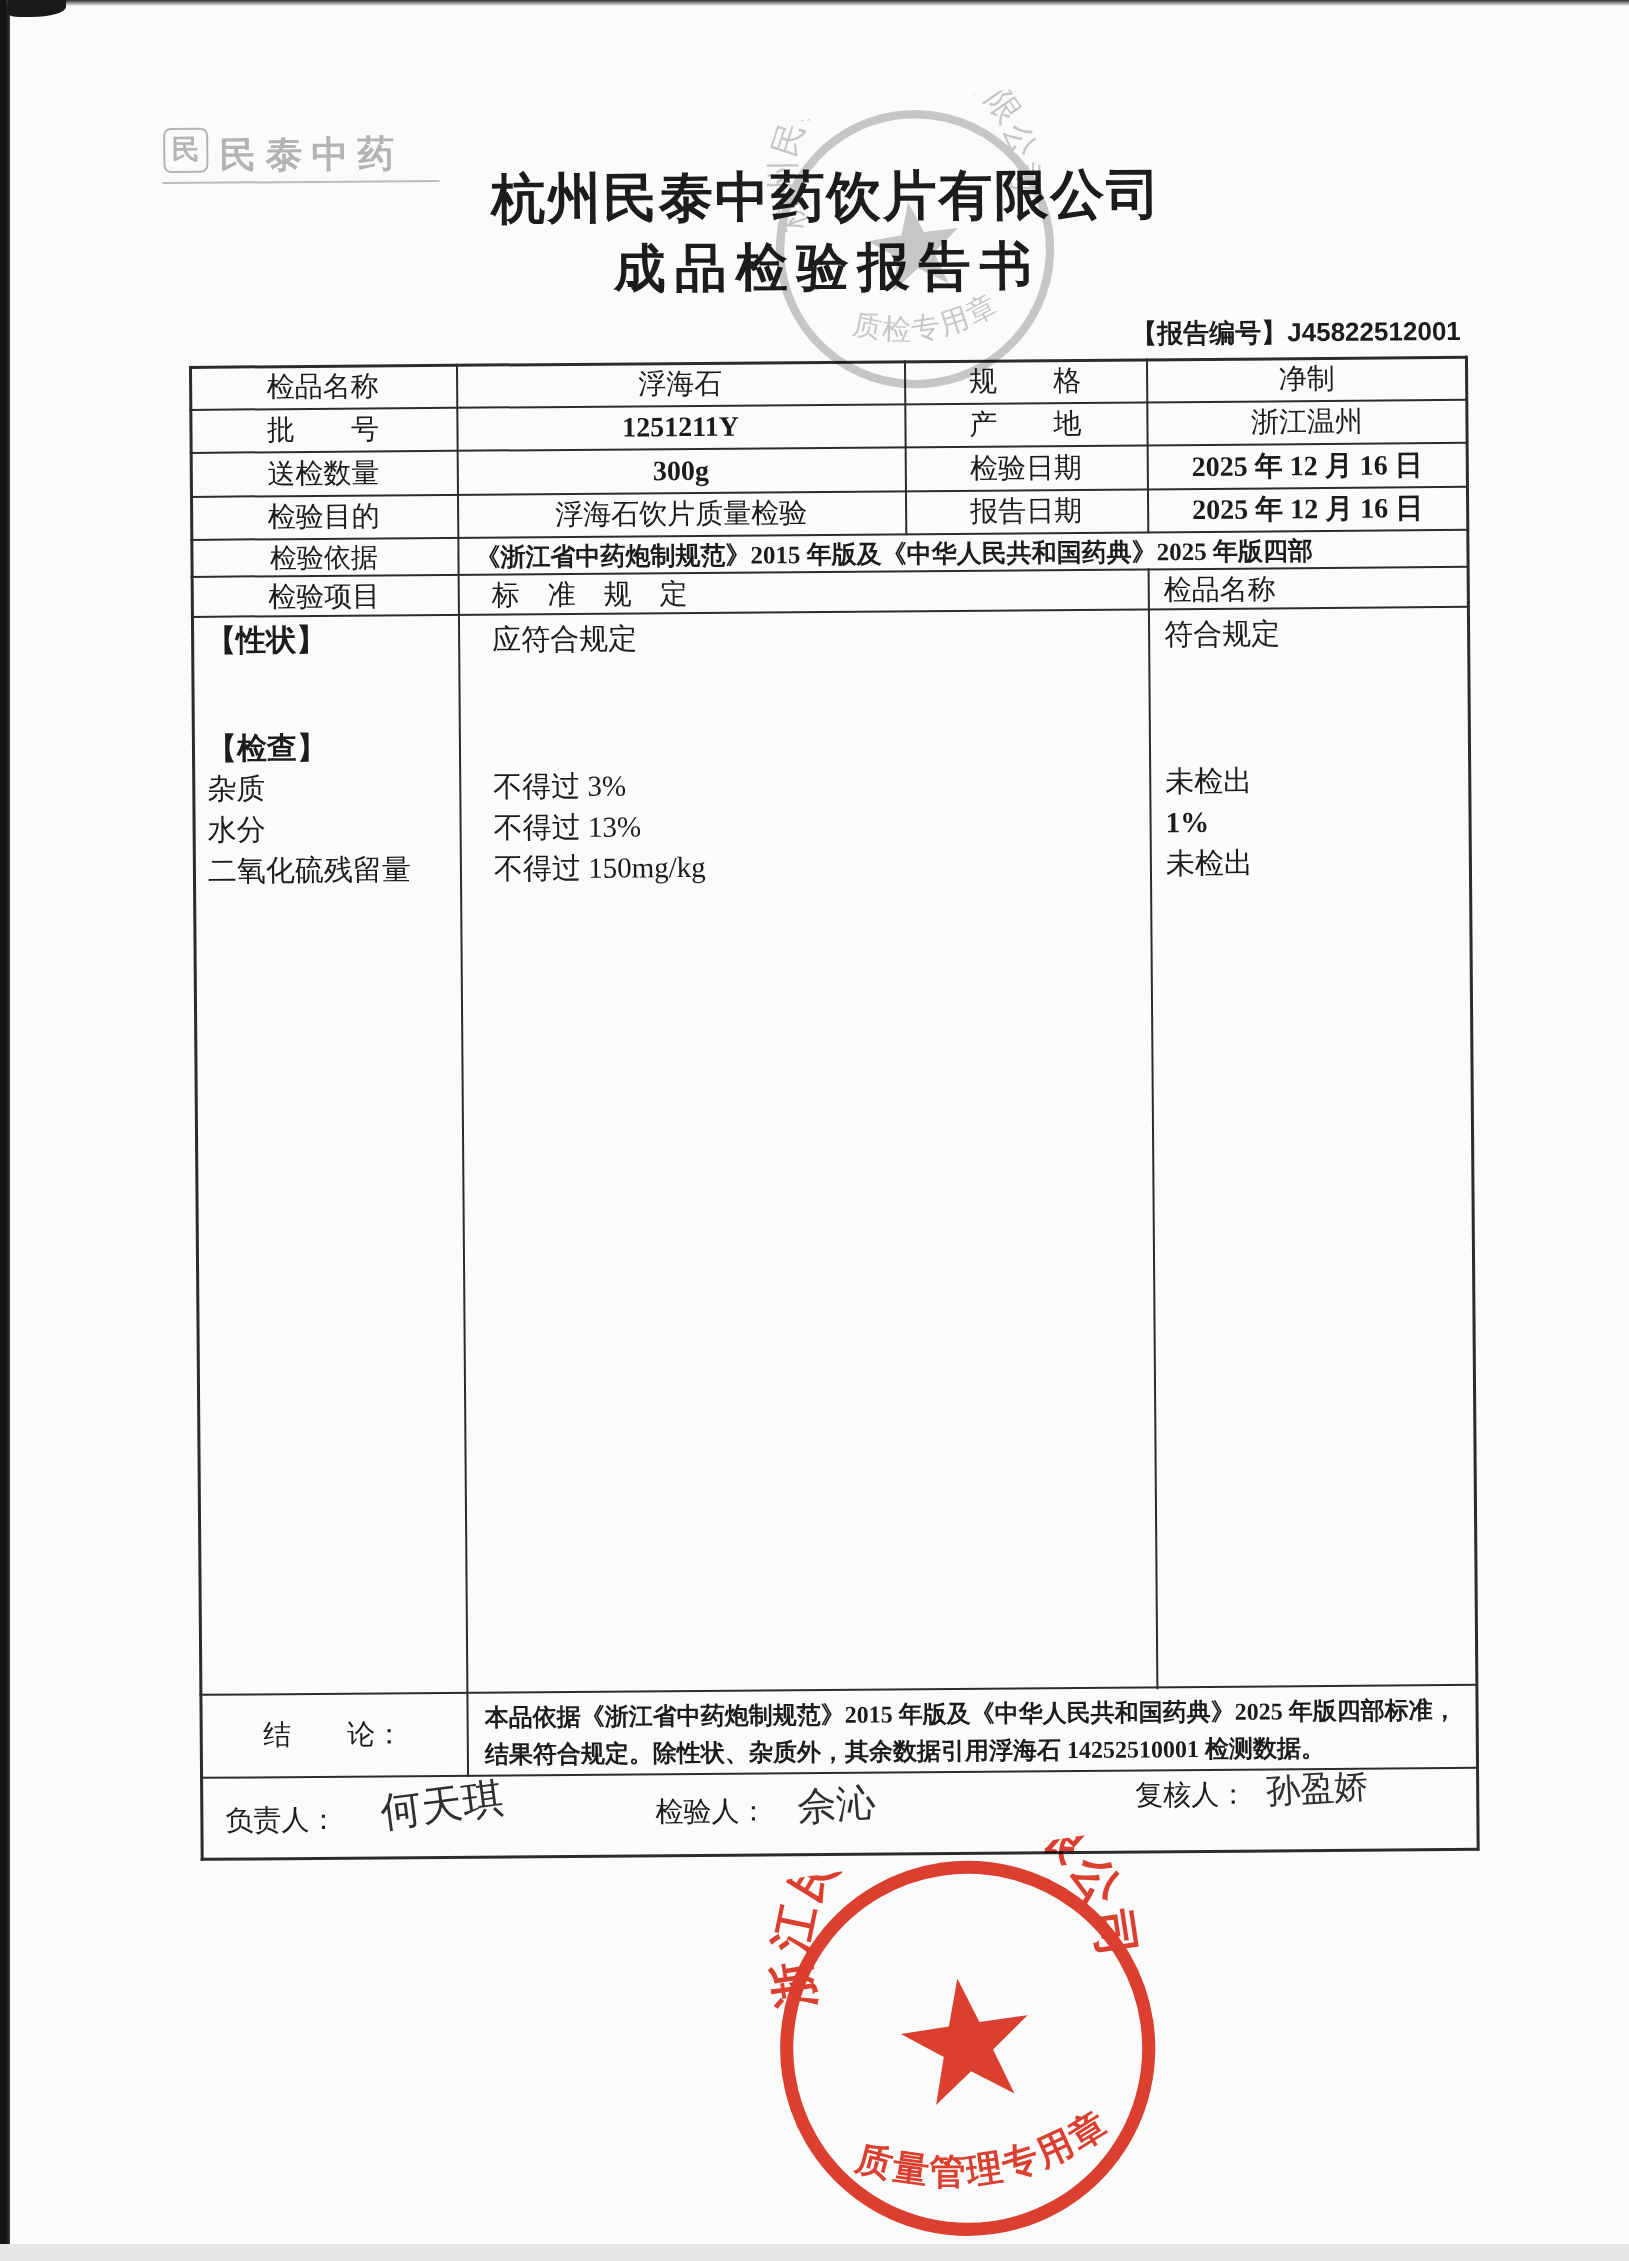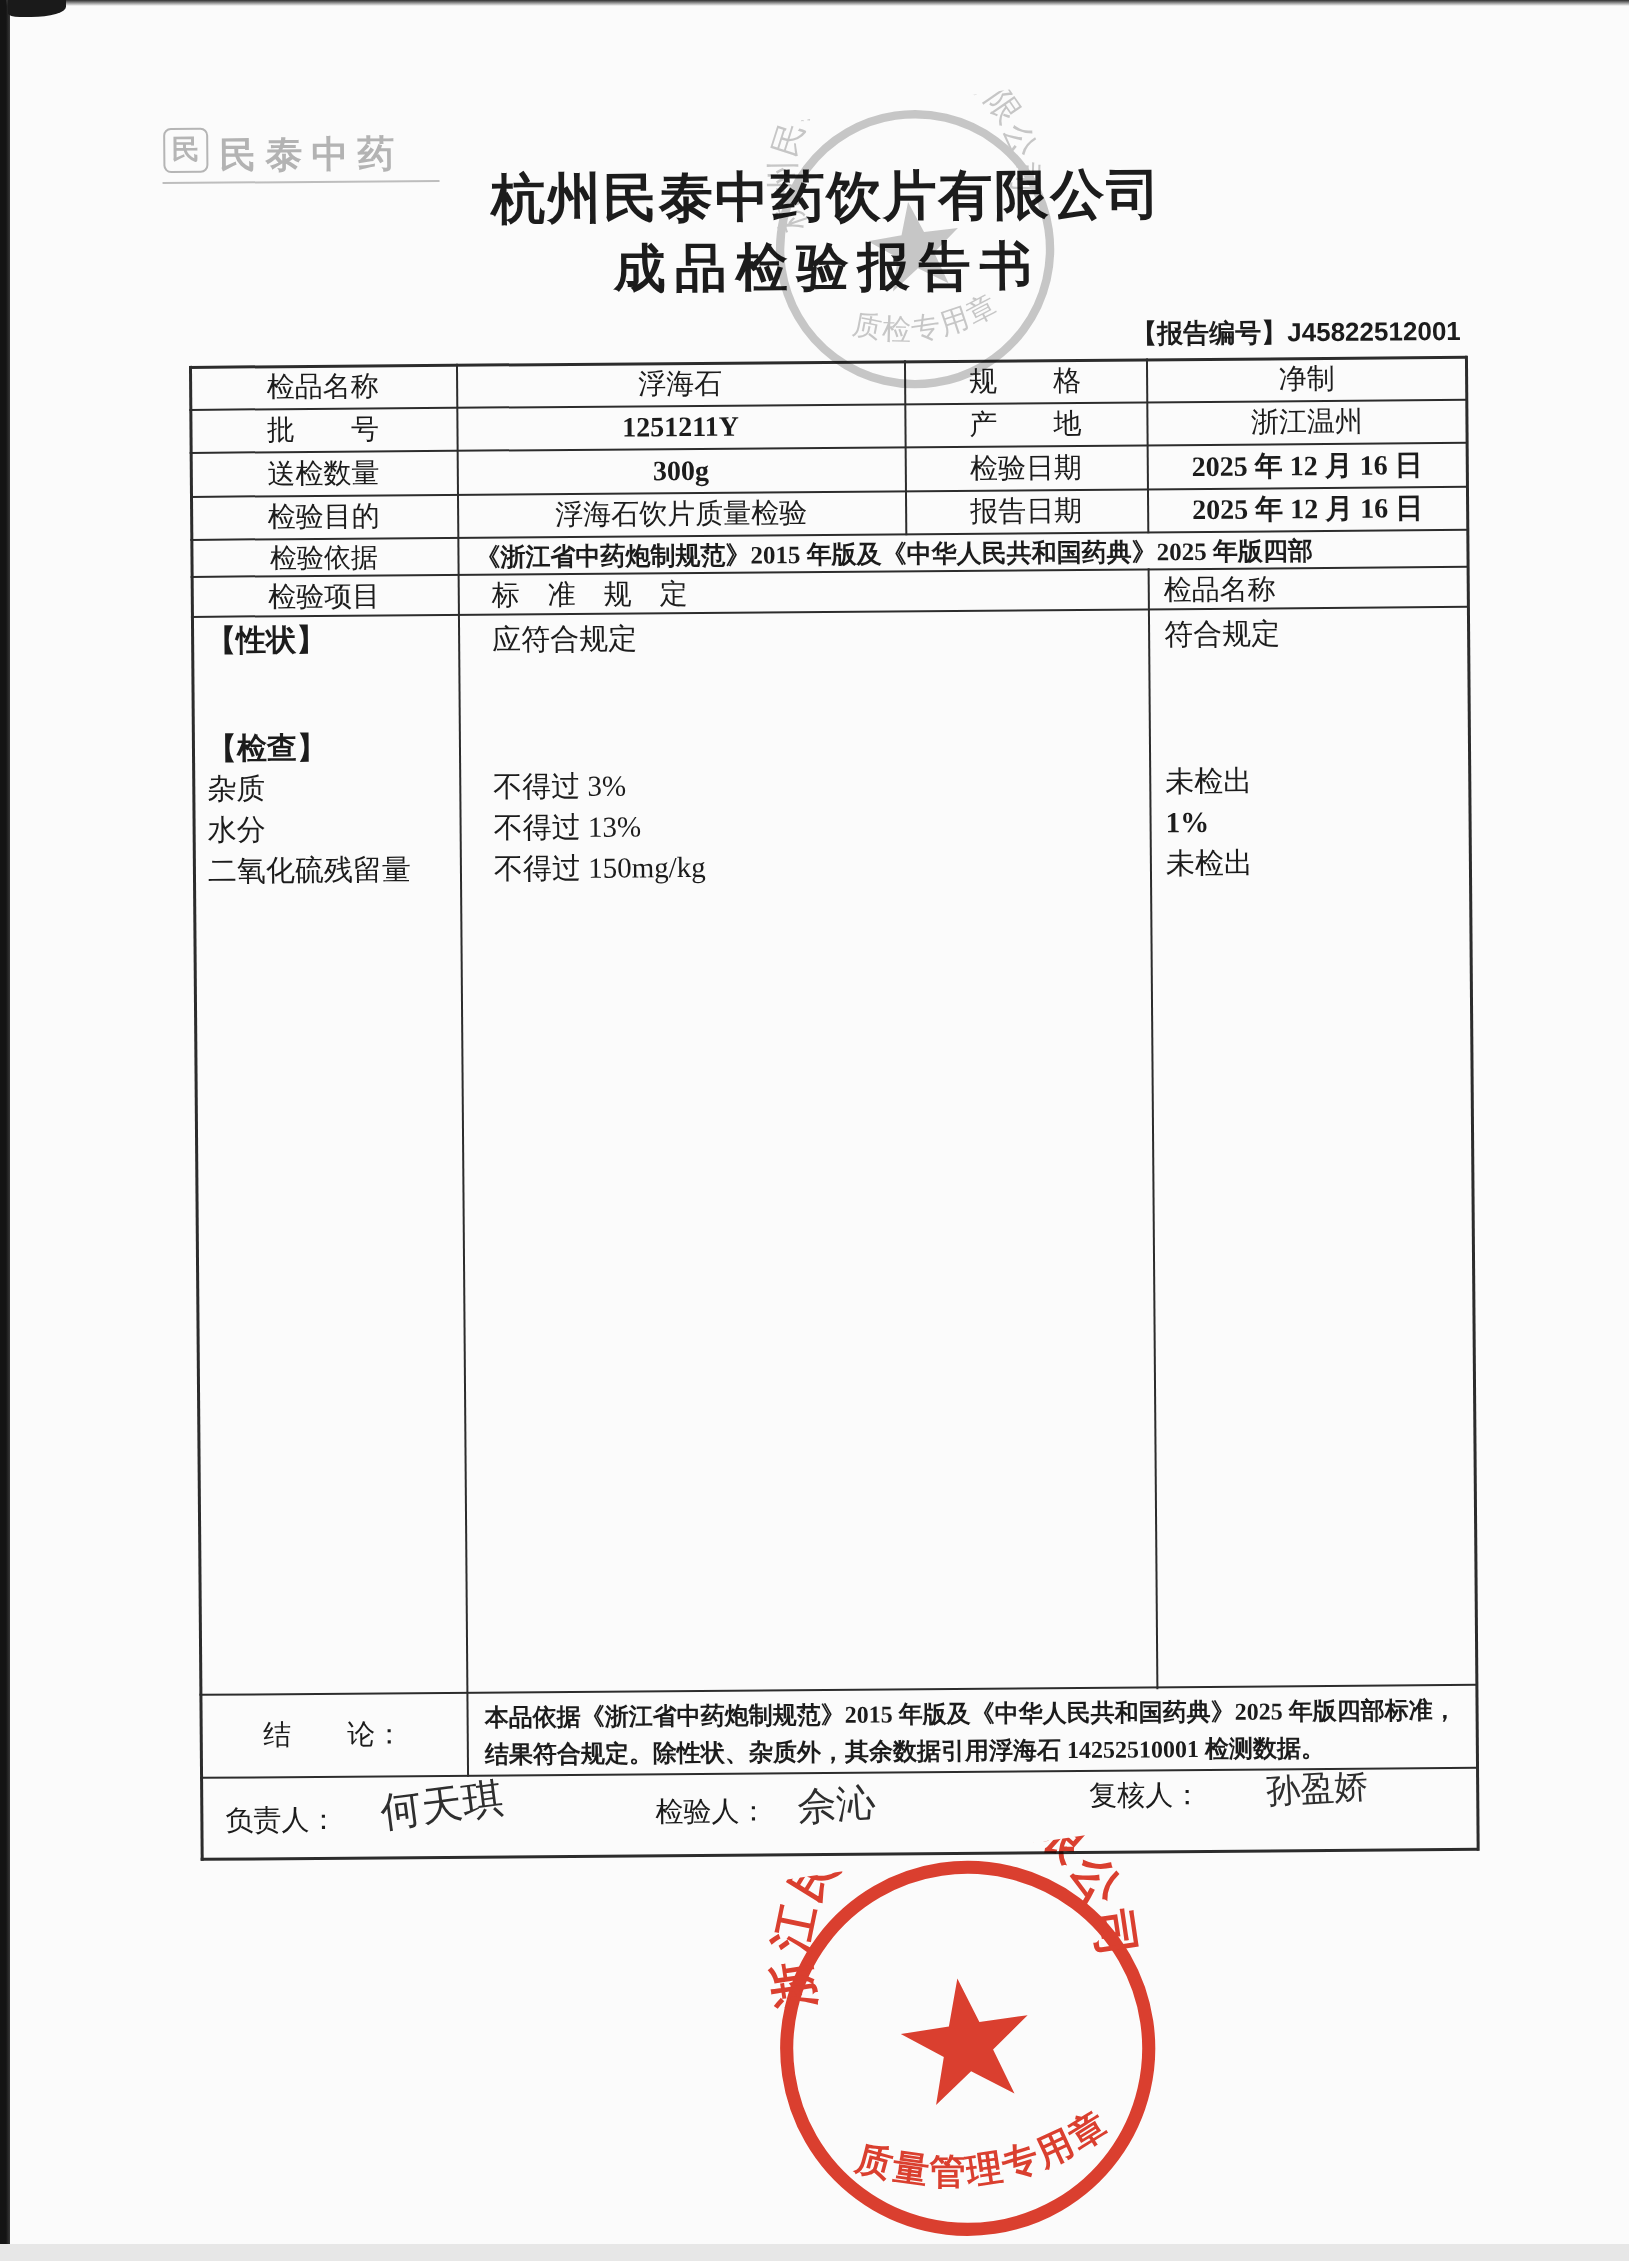--- a/index.html
+++ b/index.html
@@ -126,21 +126,21 @@
     <div class="t c cell-l1" style="top:1714px;font-size:28px">结　　论：</div>
     <div class="t" style="left:480px;top:1701px;font-size:24px;font-weight:600">本品依据《浙江省中药炮制规范》2015 年版及《中华人民共和国药典》2025 年版四部标准，</div>
     <div class="t" style="left:480px;top:1738px;font-size:24px;font-weight:600">结果符合规定。除性状、杂质外，其余数据引用浮海石 14252510001 检测数据。</div>
 
     <div class="t fs-label" style="left:220px;top:1799px">负责人：</div>
     <div class="t handwriting" style="left:375px;top:1778px;font-size:41px;transform:rotate(-7deg)">何天琪</div>
 
     <div class="t fs-label" style="left:650px;top:1794px">检验人：</div>
     <div class="t handwriting" style="left:792px;top:1782px;font-size:39px;transform:rotate(-4deg)">佘沁</div>
 
-    <div class="t fs-label" style="left:1084px;top:1781px">复核人：</div>
+    <div class="t fs-label" style="left:1130px;top:1781px">复核人：</div>
     <div class="t handwriting" style="left:1261px;top:1772px;font-size:34px;transform:rotate(-3deg)">孙盈娇</div>
 
     <svg class="stamp" style="left:778px;top:106px;opacity:0.52;transform:rotate(-8deg)" width="288" height="288" viewBox="0 0 446 446">
       <circle cx="223" cy="223" r="209" fill="none" stroke-width="13" stroke="#969696"></circle>
       <polygon points="223,149 240.6,198.7 293.4,200.1 251.5,232.3 266.5,282.9 223,253 179.5,282.9 194.5,232.3 152.6,200.1 205.4,198.7" fill="#969696"></polygon>
       <defs>
         <path id="grayArc" d="M 63 165 A 170 170 0 1 1 383 165" fill="none"></path>
         <path id="grayBottom" d="M 112 338 Q 223 384 334 338" fill="none"></path>
       </defs>
       <text font-size="52" letter-spacing="2" class="sig-svg-text" fill="#969696">

